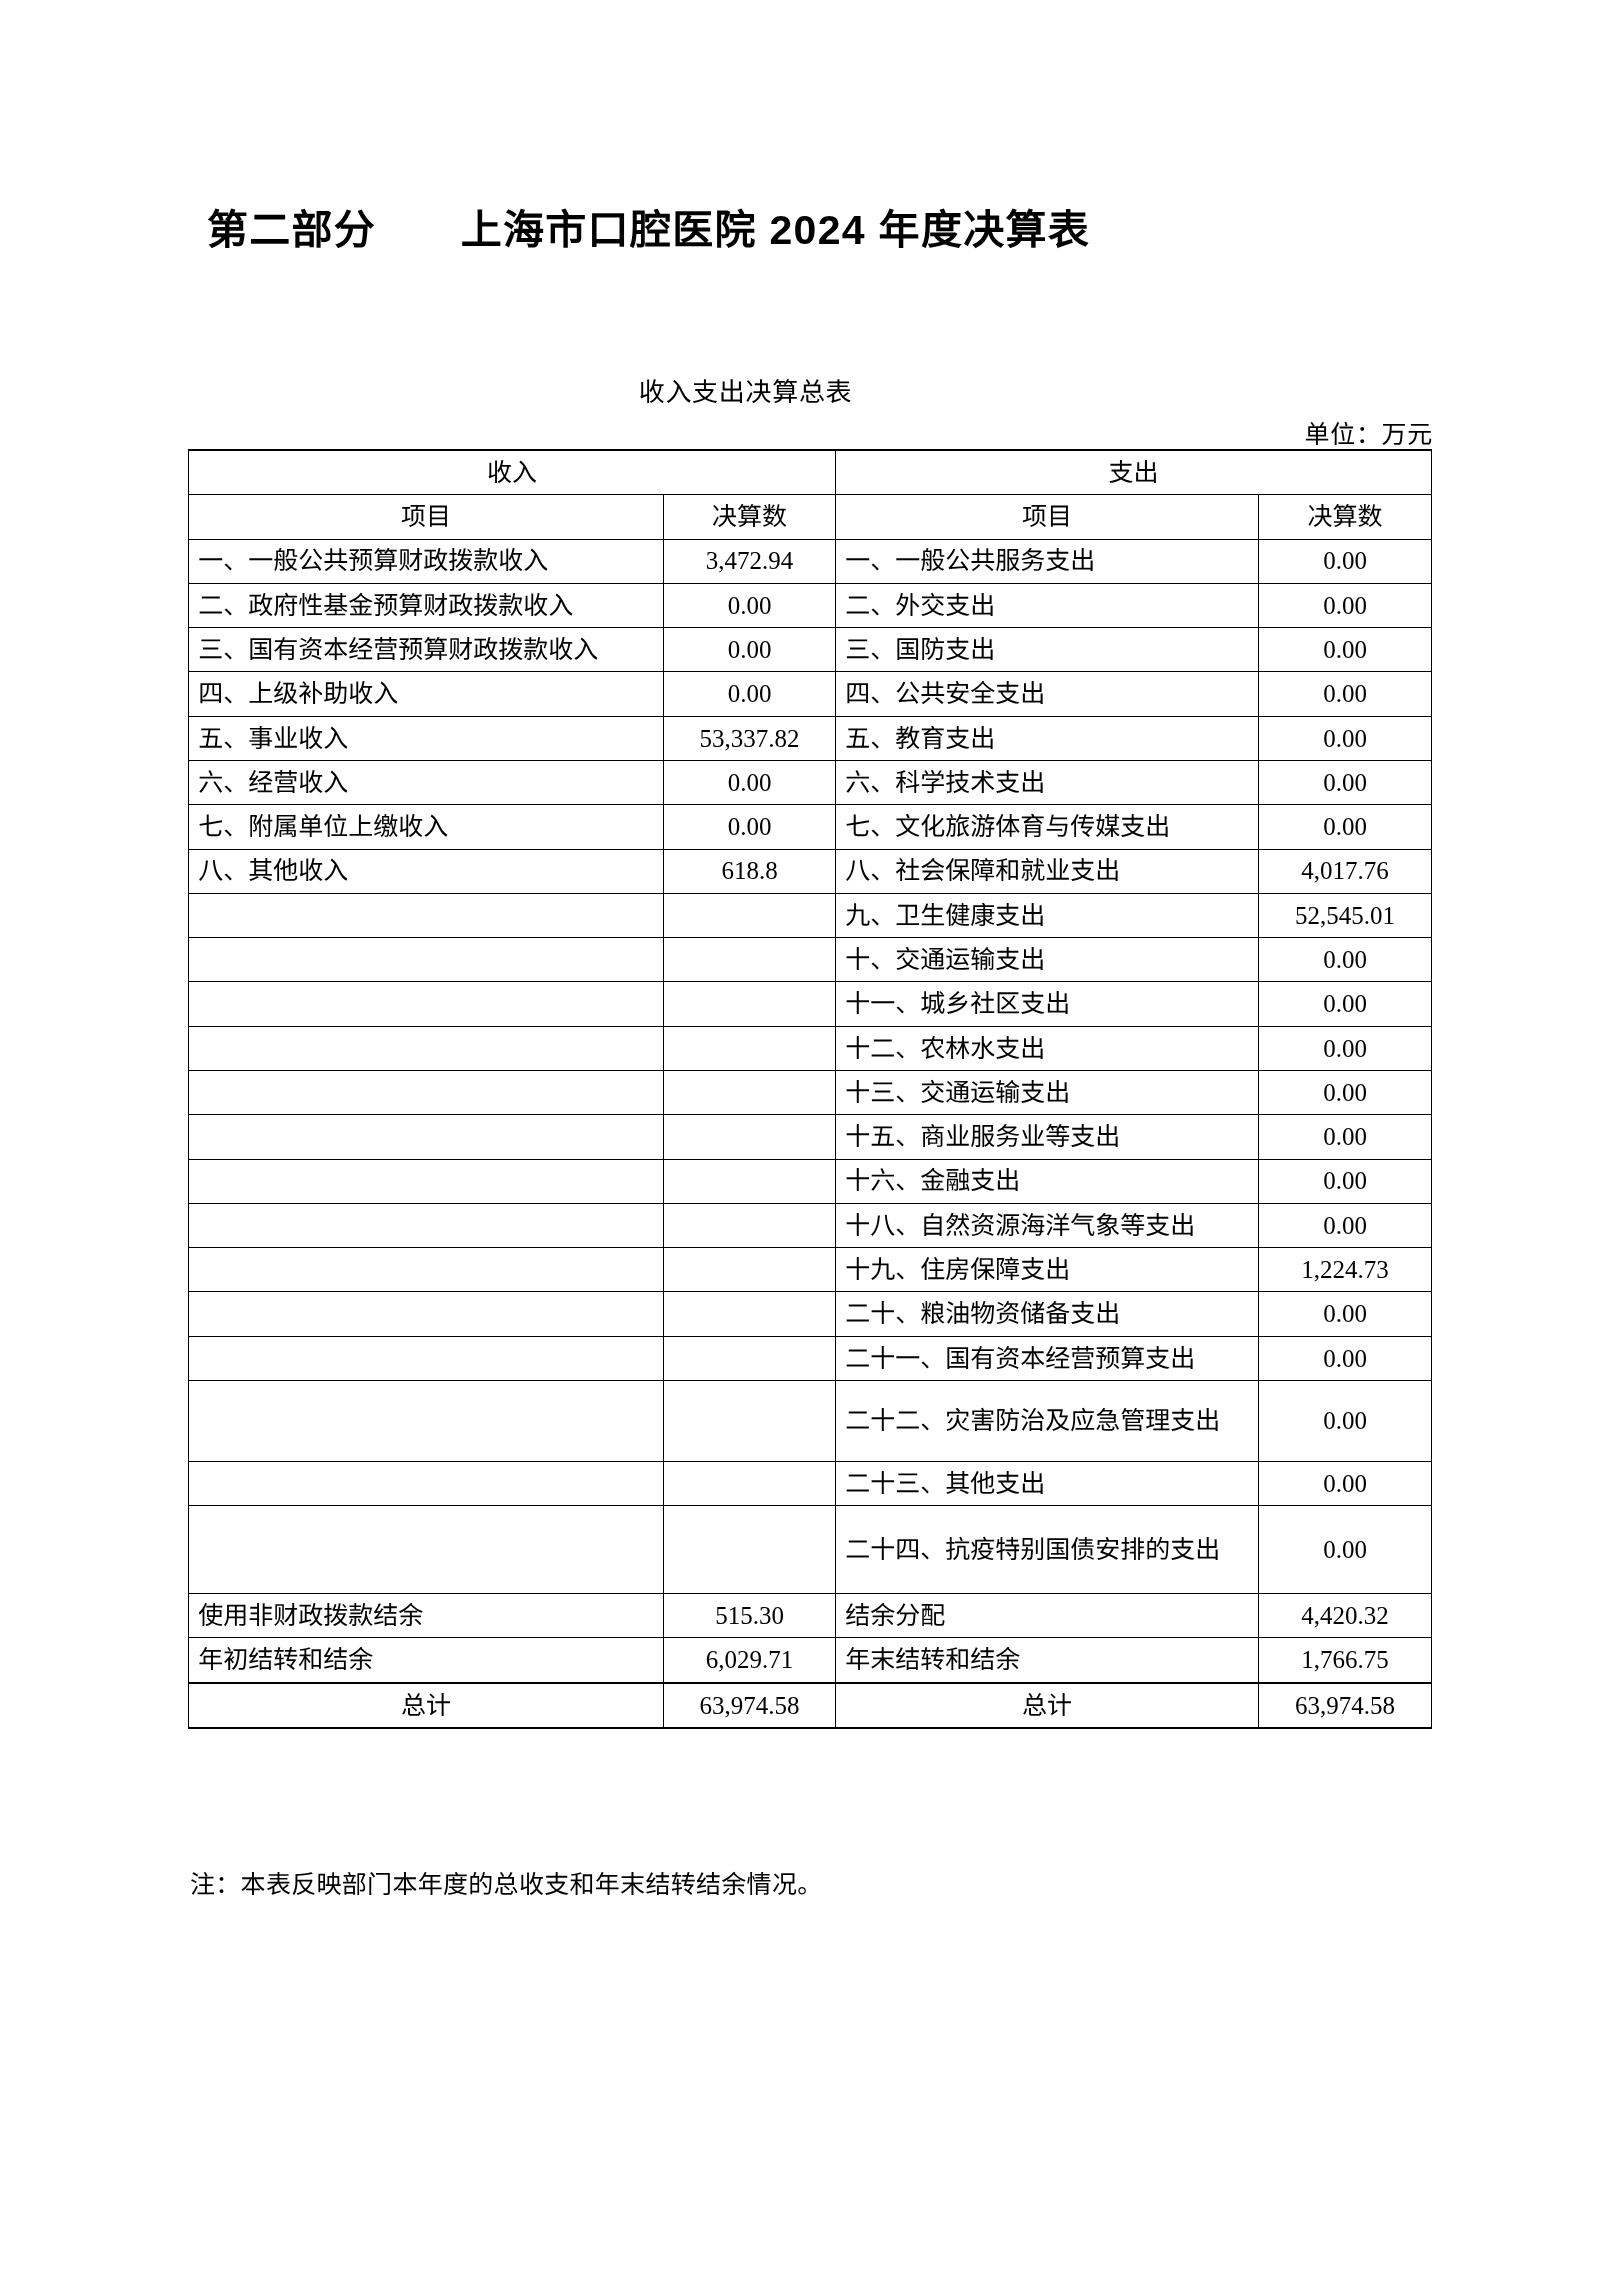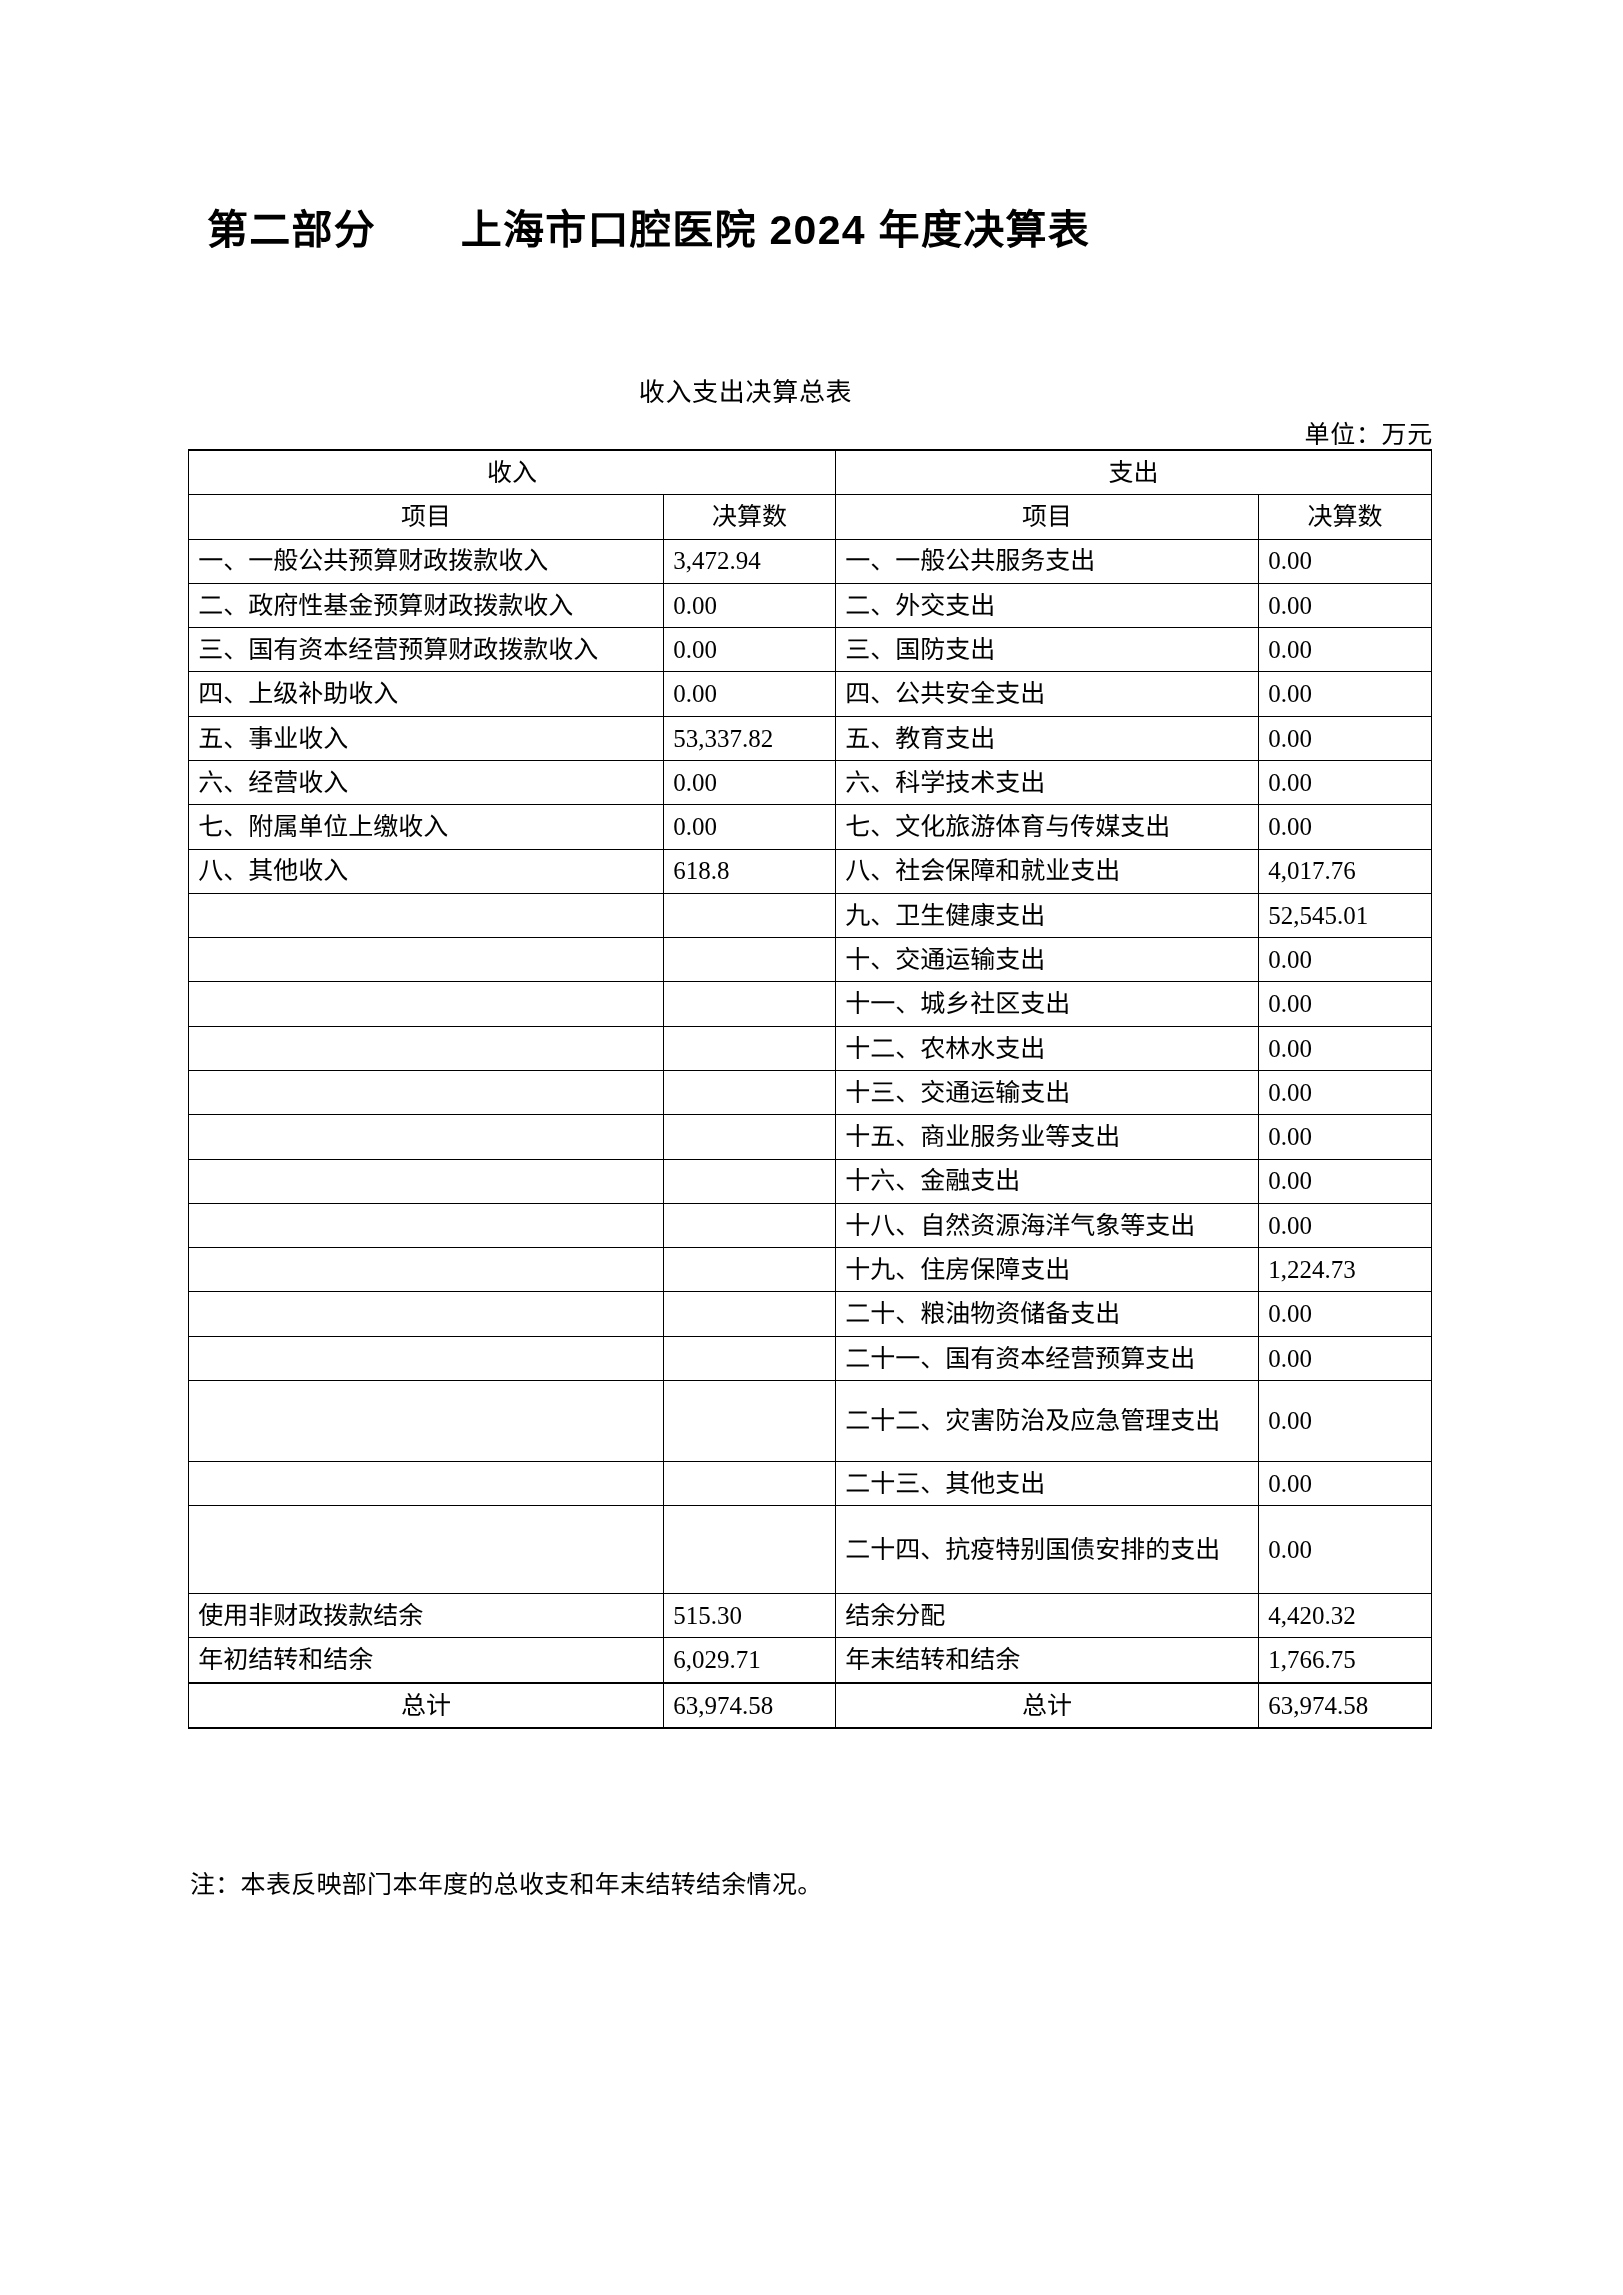--- a/index.html
+++ b/index.html
@@ -88,21 +88,21 @@
   }
   .grp-head td.thick-top { border-top-width: 2.6px; }
 
   .col-head td {
     text-align: center;
     height: 58px;
     border-bottom-width: 2px;
   }
 
   td.item   { text-align: left; }
-  td.num    { text-align: left; white-space: nowrap; }
+  td.num    { text-align: center; white-space: nowrap; }
   td.blank  { }
   td.ctr    { text-align: center; }
 
   tr.sum-first td { border-top-width: 2px; }
   tr.grand td     { border-top-width: 2px; border-bottom-width: 2px; }
 
   
   .footnote {
     position: absolute;
     top: 1864px;

